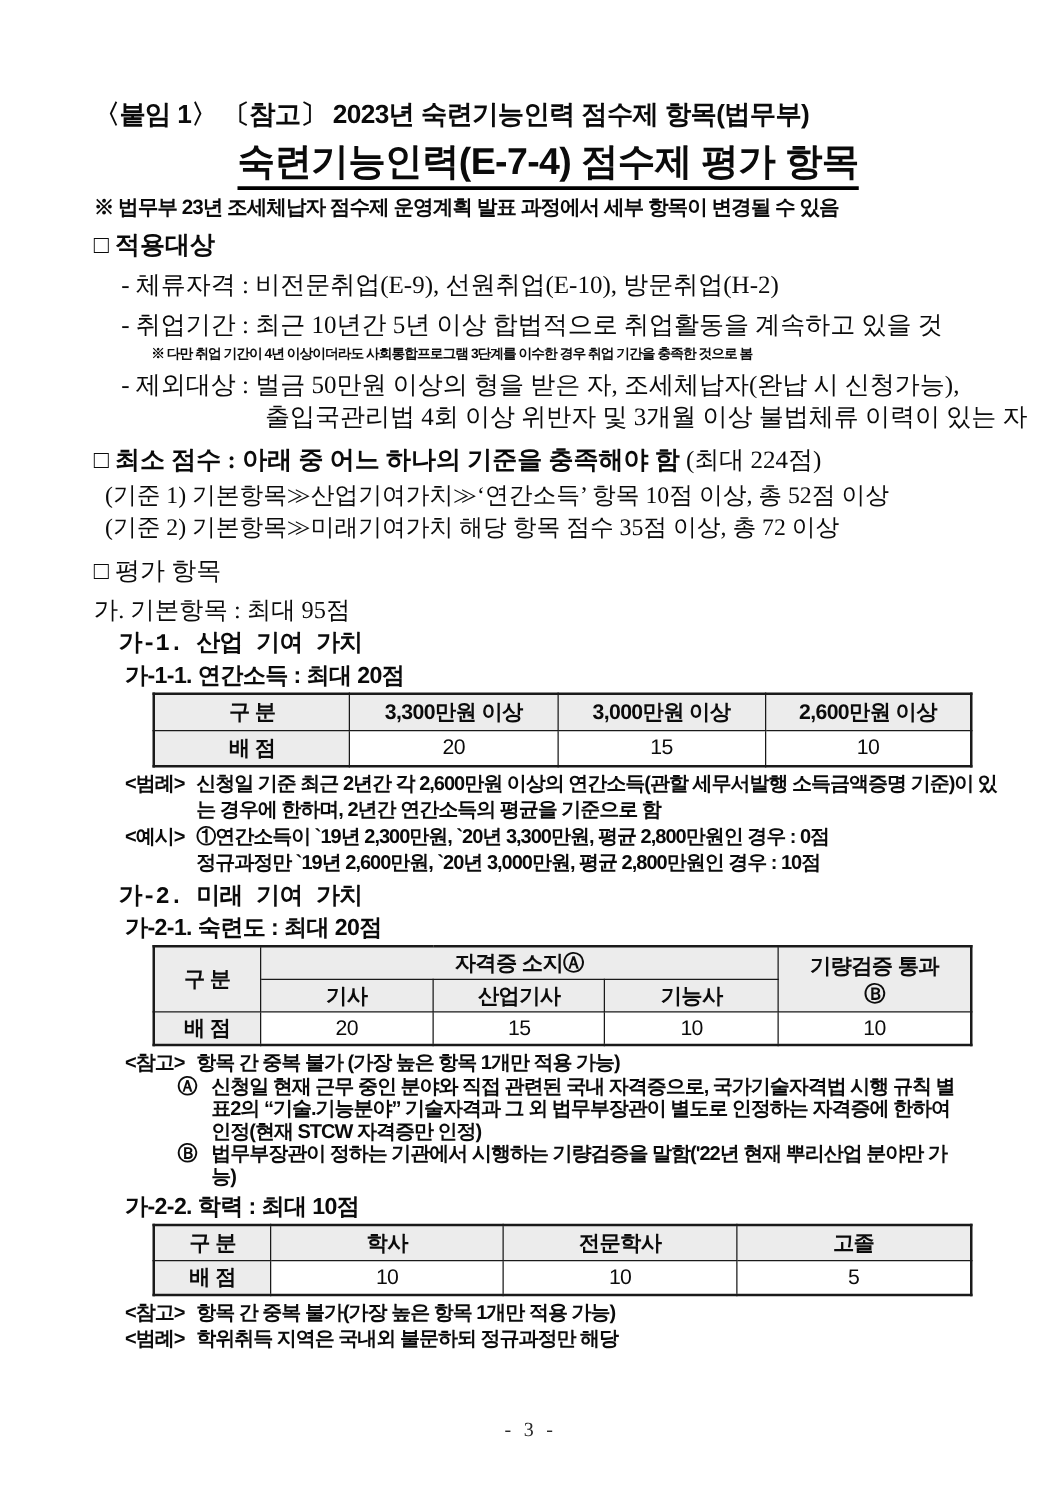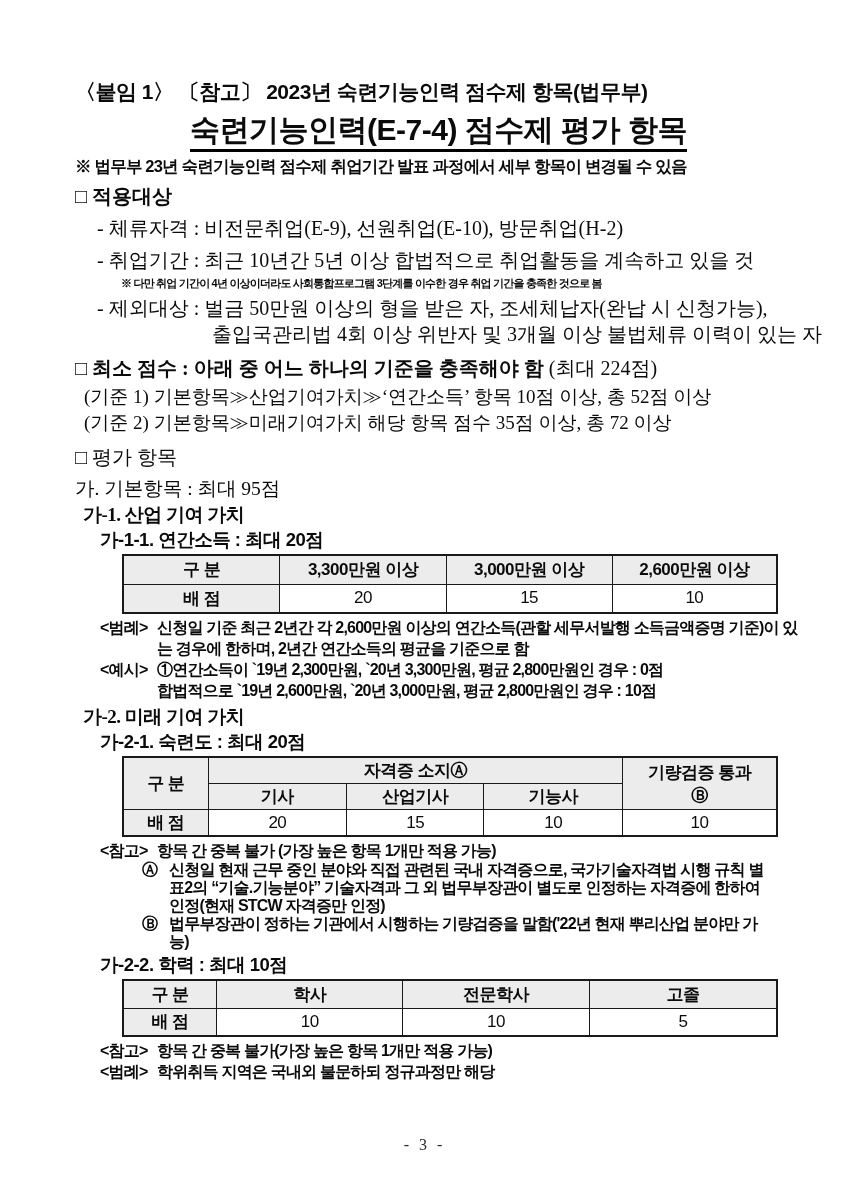--- a/index.html
+++ b/index.html
@@ -32,21 +32,21 @@
   .subnote {
     margin-left:72px; margin-top:0; width:684px; text-indent:-26px;
     font-family:"Liberation Sans", sans-serif; font-weight:bold;
     font-size:11px; line-height:20px; letter-spacing:-0.8px;
   }
   .excl2 { margin-left:137px; font-size:20px; line-height:26px; white-space:nowrap; }
   .criterion { margin-left:9px; margin-top:3px; font-size:19px; line-height:26px; white-space:nowrap; }
 
   .ga  { margin-top:6px; font-size:19.5px; line-height:25px; white-space:nowrap; }
   .ga1 {
-    margin-top:2px; margin-left:8px; font-family:Liberation Serif, serif;
+    margin-top:2px; margin-left:20px; font-family:Liberation Mono, monospace;
     font-weight:bold; font-size:19px; line-height:24px; letter-spacing:-0.5px; white-space:nowrap;
   }
   .ga1.gap { margin-top:4px; }
   .ga11 {
     margin-top:1px; margin-left:25px; font-family:"Liberation Sans", sans-serif;
     font-weight:bold; font-size:18.5px; line-height:24px; letter-spacing:-0.5px; white-space:nowrap;
   }
   .ga11.gap { margin-top:2px; }
 
   table.tbl {
@@ -90,21 +90,21 @@
 
 <div class="page">
   <div class="content">
 
     <div class="attach">〈붙임 1〉 〔참고〕 2023년 숙련기능인력 점수제 항목(법무부)</div>
 
     <div class="title-row">
       <span class="main-title">숙련기능인력(E-7-4) 점수제 평가 항목</span>
     </div>
 
-    <div class="disclaimer">※ 법무부 23년 숙련기능인력 점수제 취업기간 발표 과정에서 세부 항목이 변경될 수 있음</div>
+    <div class="disclaimer">※ 법무부 23년 조세체납자 점수제 운영계획 발표 과정에서 세부 항목이 변경될 수 있음</div>
 
     <div class="sec-h">□ 적용대상</div>
     <div class="dash">- 체류자격 : 비전문취업(E-9), 선원취업(E-10), 방문취업(H-2)</div>
     <div class="dash">- 취업기간 : 최근 10년간 5년 이상 합법적으로 취업활동을 계속하고 있을 것</div>
     <div class="subnote">※ 다만 취업 기간이 4년 이상이더라도 사회통합프로그램 3단계를 이수한 경우 취업 기간을 충족한 것으로 봄</div>
     <div class="dash" style="margin-top:2px;">- 제외대상 : 벌금 50만원 이상의 형을 받은 자, 조세체납자(완납 시 신청가능),</div>
     <div class="excl2">출입국관리법 4회 이상 위반자 및 3개월 이상 불법체류 이력이 있는 자</div>
 
     <div class="sec-h" style="margin-top:8px;">
       <span>□ 최소 점수 : 아래 중 어느 하나의 기준을 충족해야 함</span>
@@ -143,21 +143,21 @@
       </table>
 
     <div class="annot">
       <span class="alabel">&lt;범례&gt;</span>
       <div class="abody">신청일 기준 최근 2년간 각 2,600만원 이상의 연간소득(관할 세무서발행 소득금액증명 기준)이 있는 경우에 한하며, 2년간 연간소득의 평균을 기준으로 함</div>
     </div>
     <div class="annot nogap">
       <span class="alabel">&lt;예시&gt;</span>
       <div class="abody">
         <div>①연간소득이 `19년 2,300만원, `20년 3,300만원, 평균 2,800만원인 경우 : 0점</div>
-        <div>합법적으로 `19년 2,600만원, `20년 3,000만원, 평균 2,800만원인 경우 : 10점</div>
+        <div>정규과정만 `19년 2,600만원, `20년 3,000만원, 평균 2,800만원인 경우 : 10점</div>
       </div>
     </div>
 
     <div class="ga1 gap">가-2. 미래 기여 가치</div>
     <div class="ga11">가-2-1. 숙련도 : 최대 20점</div>
 
     <table class="tbl">
       <colgroup>
           <col style="width:13%">
           <col style="width:21.2%">

